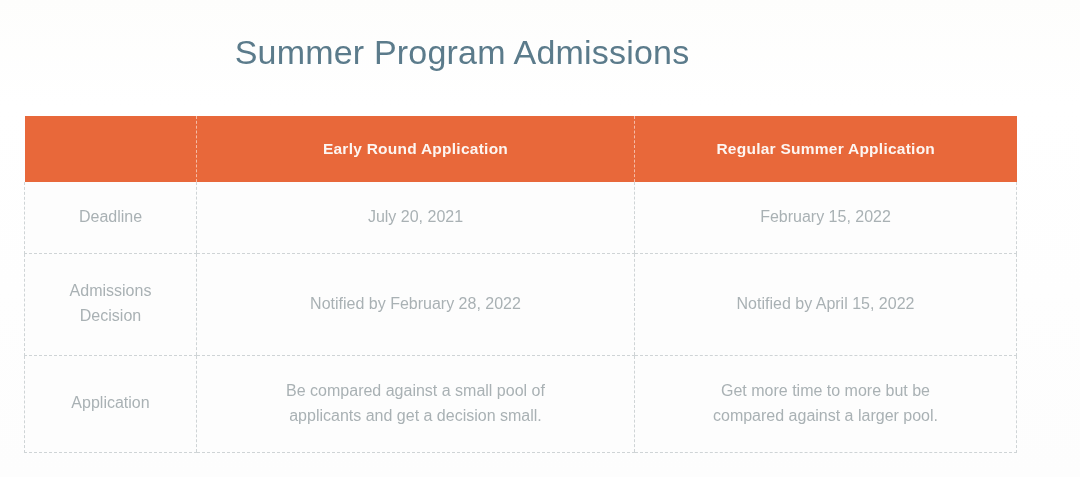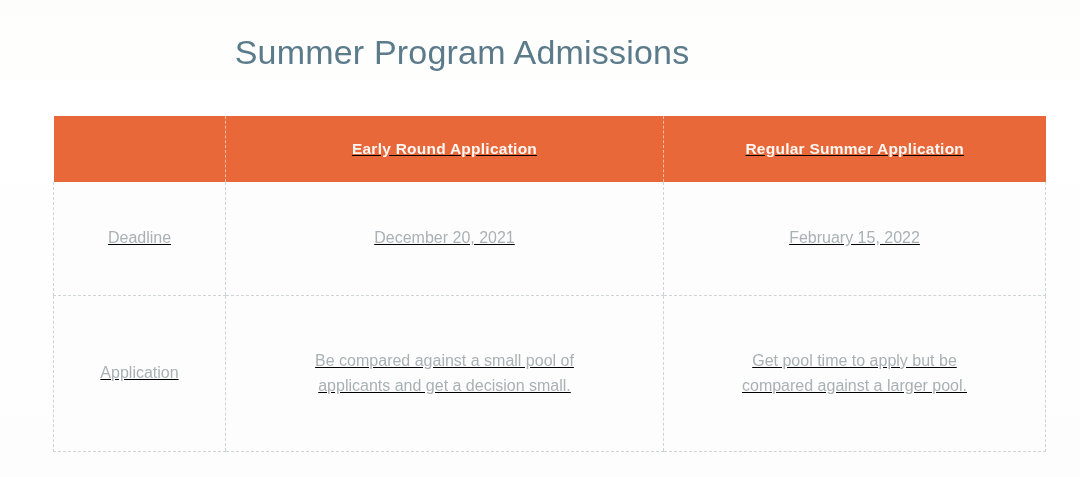--- a/index.html
+++ b/index.html
@@ -39,28 +39,27 @@
     font-weight: 400;
     letter-spacing: 0.2px;
     color: #5b7b8b;
     line-height: 1.25;
     white-space: nowrap;
   }
 
   
   #comparison-table {
     position: absolute;
-    left: 53px;
+    left: 24px;
     top: 116px;
     width: 992px;
     height: 336px;
     border-collapse: collapse;
     table-layout: fixed;
     background: transparent;
-    text-decoration: underline;
   }
 
   #comparison-table col.col-label   { width: 172px; }
   #comparison-table col.col-early   { width: 438px; }
   #comparison-table col.col-regular { width: 382px; }
 
   
   #comparison-table thead th {
     background: #e8683a;
     color: #fdf6f2;
@@ -139,45 +138,63 @@
   <tbody>
 
     <tr class="r-deadline">
       <td>
         <span class="cell-text">
           <span class="line">Deadline</span>
         </span>
       </td>
       <td>
         <span class="cell-text">
-          <span class="line">December 20, 2021</span>
+          <span class="line">July 20, 2021</span>
         </span>
       </td>
       <td class="last-col">
         <span class="cell-text">
           <span class="line">February 15, 2022</span>
         </span>
       </td>
     </tr>
 
+    <tr class="r-decision">
+      <td>
+        <span class="cell-text">
+          <span class="line">Admissions</span>
+          <span class="line">Decision</span>
+        </span>
+      </td>
+      <td>
+        <span class="cell-text">
+          <span class="line">Notified by February 28, 2022</span>
+        </span>
+      </td>
+      <td class="last-col">
+        <span class="cell-text">
+          <span class="line">Notified by April 15, 2022</span>
+        </span>
+      </td>
+    </tr>
 
     <tr class="r-diff">
       <td>
         <span class="cell-text">
           <span class="line">Application</span>
         </span>
       </td>
       <td>
         <span class="cell-text">
           <span class="line">Be compared against a small pool of</span>
           <span class="line">applicants and get a decision small.</span>
         </span>
       </td>
       <td class="last-col">
         <span class="cell-text">
-          <span class="line">Get pool time to apply but be</span>
+          <span class="line">Get more time to more but be</span>
           <span class="line">compared against a larger pool.</span>
         </span>
       </td>
     </tr>
 
   </tbody>
 </table>
 
 </body></html>

